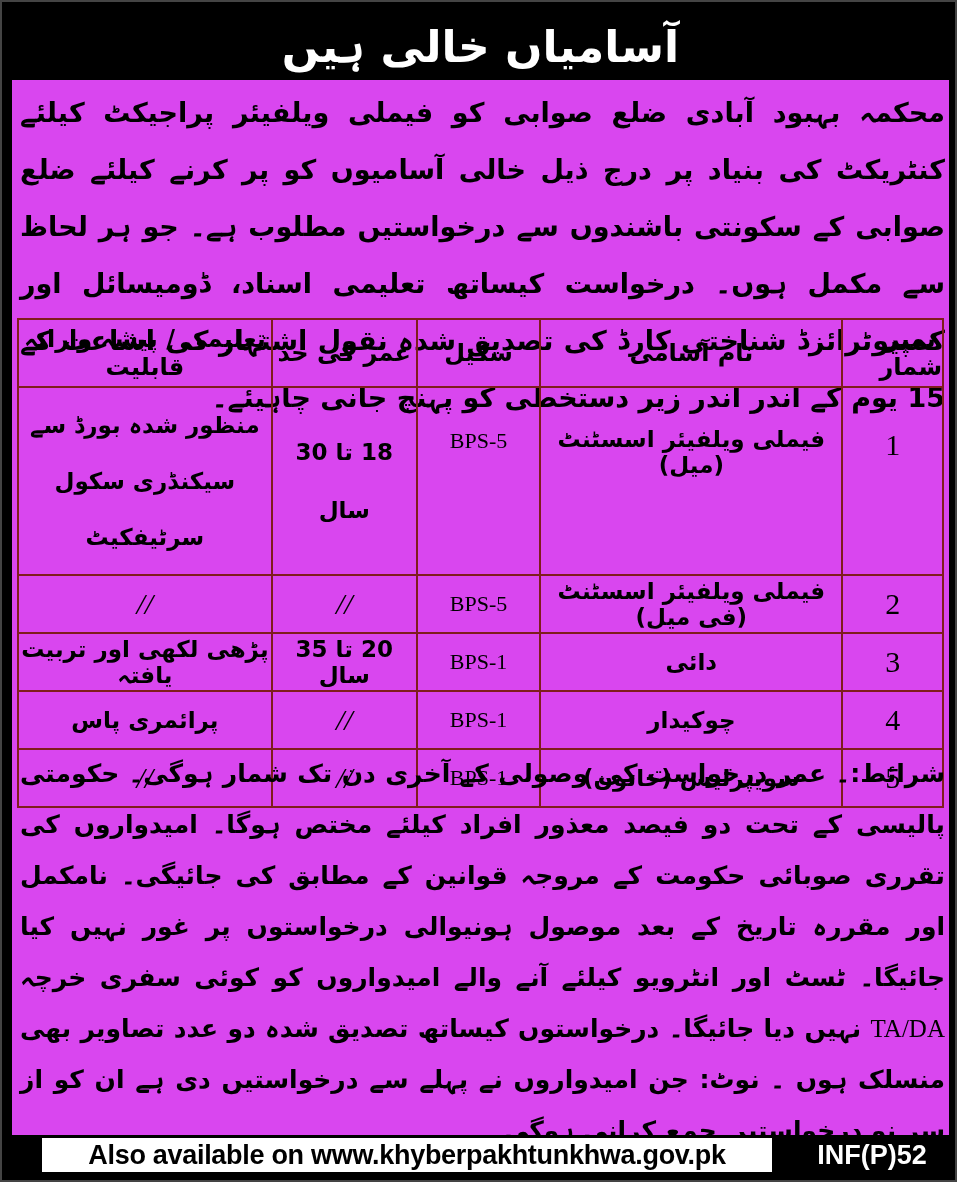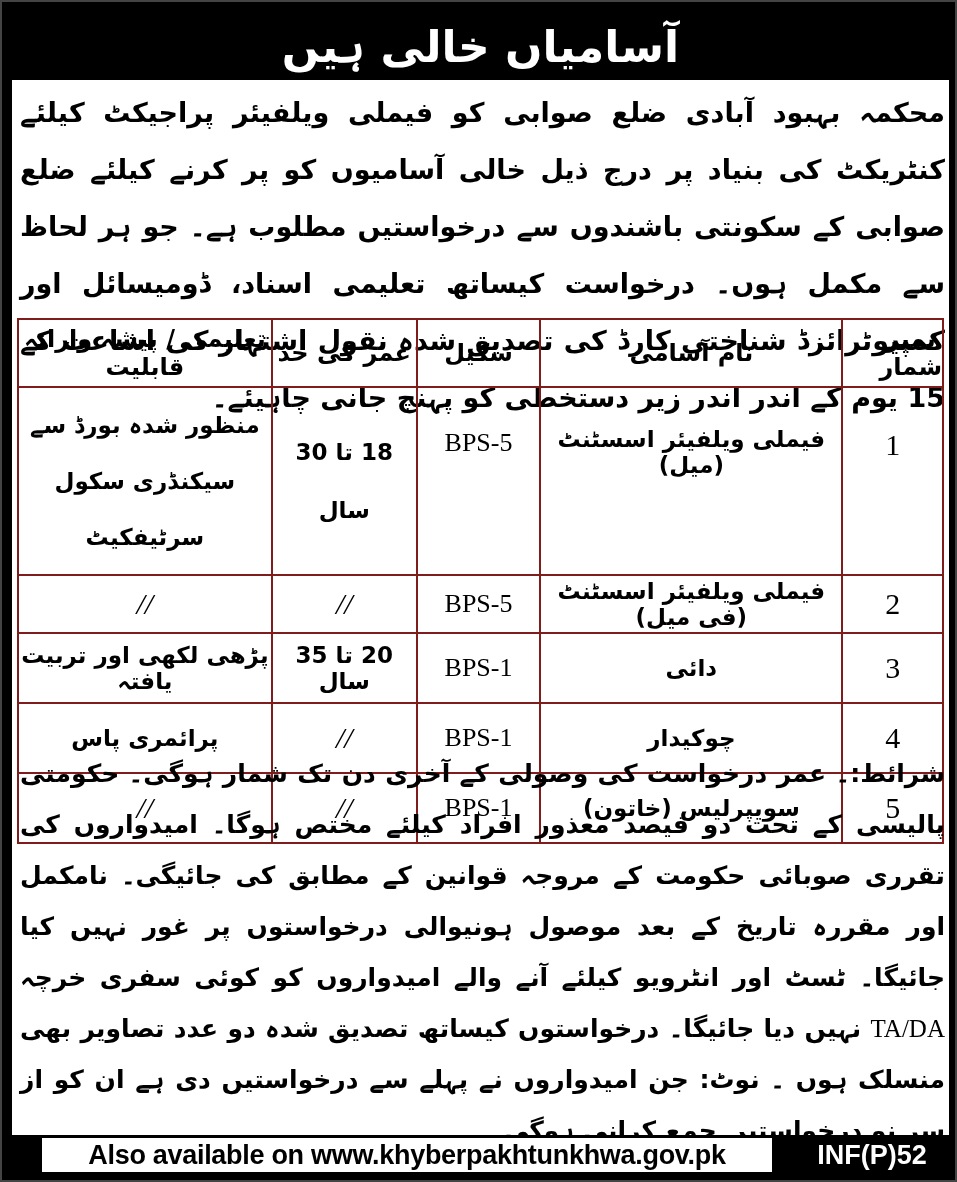--- a/index.html
+++ b/index.html
@@ -4,21 +4,21 @@
 <style>
   * { box-sizing: border-box; margin: 0; padding: 0; }
   html, body { width: 957px; height: 1182px; background: #000; overflow: hidden; }
   body { font-family: "DejaVu Sans", sans-serif; color: #000; }
   .frame {
     position: absolute; left: 0; top: 0; width: 957px; height: 1182px;
     background: #000; border: 2px solid #444;
   }
   .inner {
     position: absolute; left: 8px; top: 8px; width: 941px; height: 1166px;
-    background: #ffffff; border: 2px solid #000;
+    background: #d946ef; border: 2px solid #000;
   }
   .title-banner {
     position: absolute; left: 0; top: 0; width: 937px; height: 68px;
     background: #000; color: #fff; display: flex; align-items: center; justify-content: center;
     font-size: 44px; font-weight: bold; direction: rtl;
     font-family: "DejaVu Sans", sans-serif;
   }
   .intro {
     position: absolute; left: 8px; top: 72px; width: 925px; height: 236px;
     direction: rtl; text-align: justify; font-size: 27px; line-height: 57px;
@@ -27,30 +27,30 @@
   table.posts {
     position: absolute; left: 5px; top: 306px; width: 927px;
     border-collapse: collapse; direction: rtl; font-family: "DejaVu Sans", sans-serif;
   }
   table.posts th, table.posts td {
     border: 2px solid #7f1d1d; text-align: center; vertical-align: middle;
     font-size: 23px; font-weight: bold;
   }
   table.posts th { height: 68px; font-size: 24px; }
   table.posts td.num { font-family: "Liberation Serif", serif; font-size: 30px; font-weight: normal; }
-  table.posts td.scale { font-family: "Liberation Serif", serif; font-size: 26px; font-weight: normal; direction: ltr; border-radius: 10px; }
+  table.posts td.scale { font-family: "Liberation Serif", serif; font-size: 22px; font-weight: normal; direction: ltr; border-radius: 10px; }
   table.posts td.ditto { font-family: "Liberation Serif", serif; font-size: 30px; font-weight: normal; font-style: italic; }
   .col-no { width: 85px; padding-left: 36px; }
   .col-name { width: 304px; }
   .col-scale { width: 124px; margin-top: 25px; }
   .col-age { width: 146px; }
   .col-qual { width: 255px; }
   .r1 td { height: 188px; }
   .r2 td { height: 58px; }
-  .r3 td, .r4 td, .r5 td { height: 70px; }
+  .r3 td, .r4 td, .r5 td { height: 58px; }
   .r1 td.num { vertical-align: top; padding-top: 40px; }
   .r1 td.name { vertical-align: top; padding-top: 38px; }
   .r1 td.scale { vertical-align: top; padding-top: 40px; }
   .r1 td.age { line-height: 58px; }
   .r1 td.qual { line-height: 56px; border-radius: 25px; }
   .conditions {
     position: absolute; left: 8px; top: 736px; width: 925px; height: 258px;
     direction: rtl; text-align: justify; font-size: 25px; line-height: 51px;
     font-weight: bold; font-family: "DejaVu Sans", sans-serif;
   }

